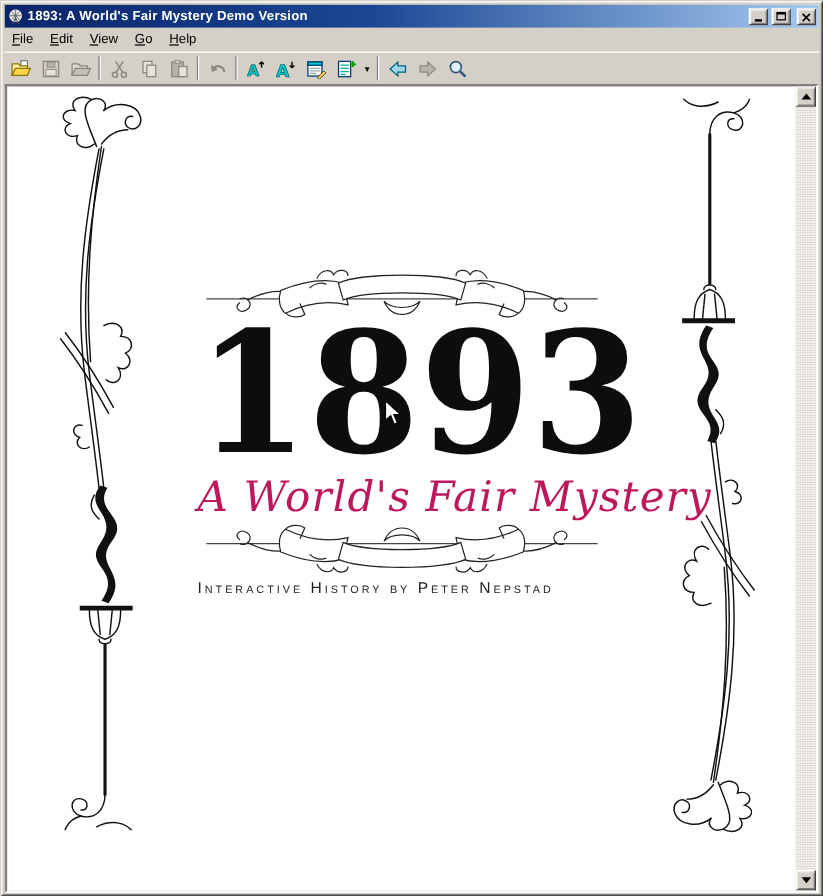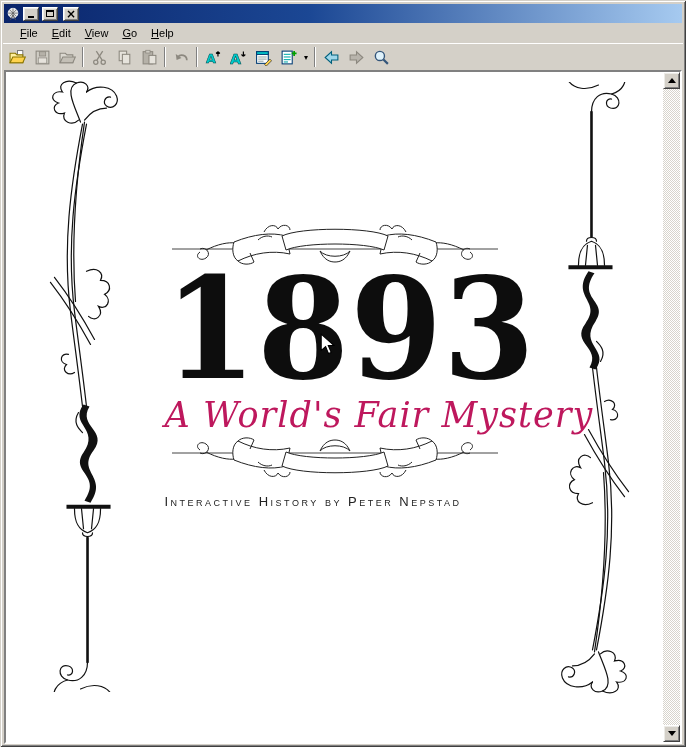--- a/index.html
+++ b/index.html
@@ -27,21 +27,21 @@
     width:16px; height:14px; background:#d4d0c8; border:1px solid;
     border-color:#fff #404040 #404040 #fff;
     box-shadow: inset 1px 1px 0 #ecebe7, inset -1px -1px 0 #808080;
     display:flex; align-items:center; justify-content:center; position:relative;
   }
   .tb-ctrl.close { margin-left:2px; }
   .glyph-min { width:6px; height:2px; background:#000; margin-top:7px; }
   .glyph-max { width:8px; height:7px; border:1px solid #000; border-top-width:2px; }
   .glyph-close { font-size:12px; font-weight:bold; color:#000; line-height:10px; font-family:"DejaVu Sans",sans-serif; }
 
-  .menubar { height:19px; flex:0 0 19px; display:flex; align-items:center; padding-left:10px; }
+  .menubar { height:19px; flex:0 0 19px; display:flex; align-items:center; padding-left:0; }
   .menu-item { padding:2px 7px 3px 7px; color:#000; }
   .menu-item u { text-decoration:underline; }
 
   .toolbar {
     height:27px; flex:0 0 27px; display:flex; align-items:center; gap:1px;
     padding-left:2px; border-top:1px solid #fff;
   }
   .tbtn { width:24px; height:23px; display:flex; align-items:center; justify-content:center; }
   .tbtn svg { width:17px; height:17px; }
   .tb-sep { width:2px; height:20px; margin:0 2px; border-left:1px solid #808080; border-right:1px solid #fff; }
@@ -67,21 +67,21 @@
     font-family:"DejaVu Serif", serif; font-weight:bold; font-size:132px;
     line-height:0.86; color:#0d0d0d; letter-spacing:1px; transform:scaleY(1.06);
     margin:6px 0 10px 0;
   }
   .script-title {
     font-family:"DejaVu Serif", serif; font-style:italic; font-size:35px;
     color:#be185d; line-height:1.1; margin:6px 0 2px 0; letter-spacing:1px; white-space:nowrap;
   }
   .byline {
     font-variant:small-caps; font-family:"Liberation Sans", sans-serif;
-    font-size:13px; letter-spacing:2.5px; color:#222; margin-top:12px; white-space:nowrap;
+    font-size:13px; letter-spacing:2.5px; color:#222; margin-top:0; white-space:nowrap;
   }
   .cursor-arrow { position:absolute; left:314px; top:261px; width:15px; height:22px; }
 
   
   .scrollbar { flex:0 0 17px; width:17px; display:flex; flex-direction:column; background:#d4d0c8; }
   .sb-btn {
     height:17px; flex:0 0 17px; background:#d4d0c8; border:1px solid;
     border-color:#fff #404040 #404040 #fff;
     box-shadow: inset 1px 1px 0 #ecebe7, inset -1px -1px 0 #808080;
     display:flex; align-items:center; justify-content:center;
@@ -168,20 +168,21 @@
     <svg class="app-icon" viewBox="0 0 16 16">
       <circle cx="8" cy="7" r="5.5" fill="#e8e8e8" stroke="#fff" stroke-width="1"></circle>
       <g stroke="#555" stroke-width="0.8">
         <line x1="8" y1="1.5" x2="8" y2="12.5"></line>
           <line x1="2.5" y1="7" x2="13.5" y2="7"></line>
         <line x1="4" y1="3" x2="12" y2="11"></line>
           <line x1="12" y1="3" x2="4" y2="11"></line>
       </g>
       <path d="M5,15 L8,9 L11,15" fill="none" stroke="#555" stroke-width="1"></path>
     </svg>
+    <span class="title-text">1893: A World's Fair Mystery Demo Version</span>
     <div class="tb-ctrl">
         <div class="glyph-min"></div>
       </div>
     <div class="tb-ctrl">
         <div class="glyph-max"></div>
       </div>
     <div class="tb-ctrl close">
         <span class="glyph-close">×</span>
       </div>
   </div>

